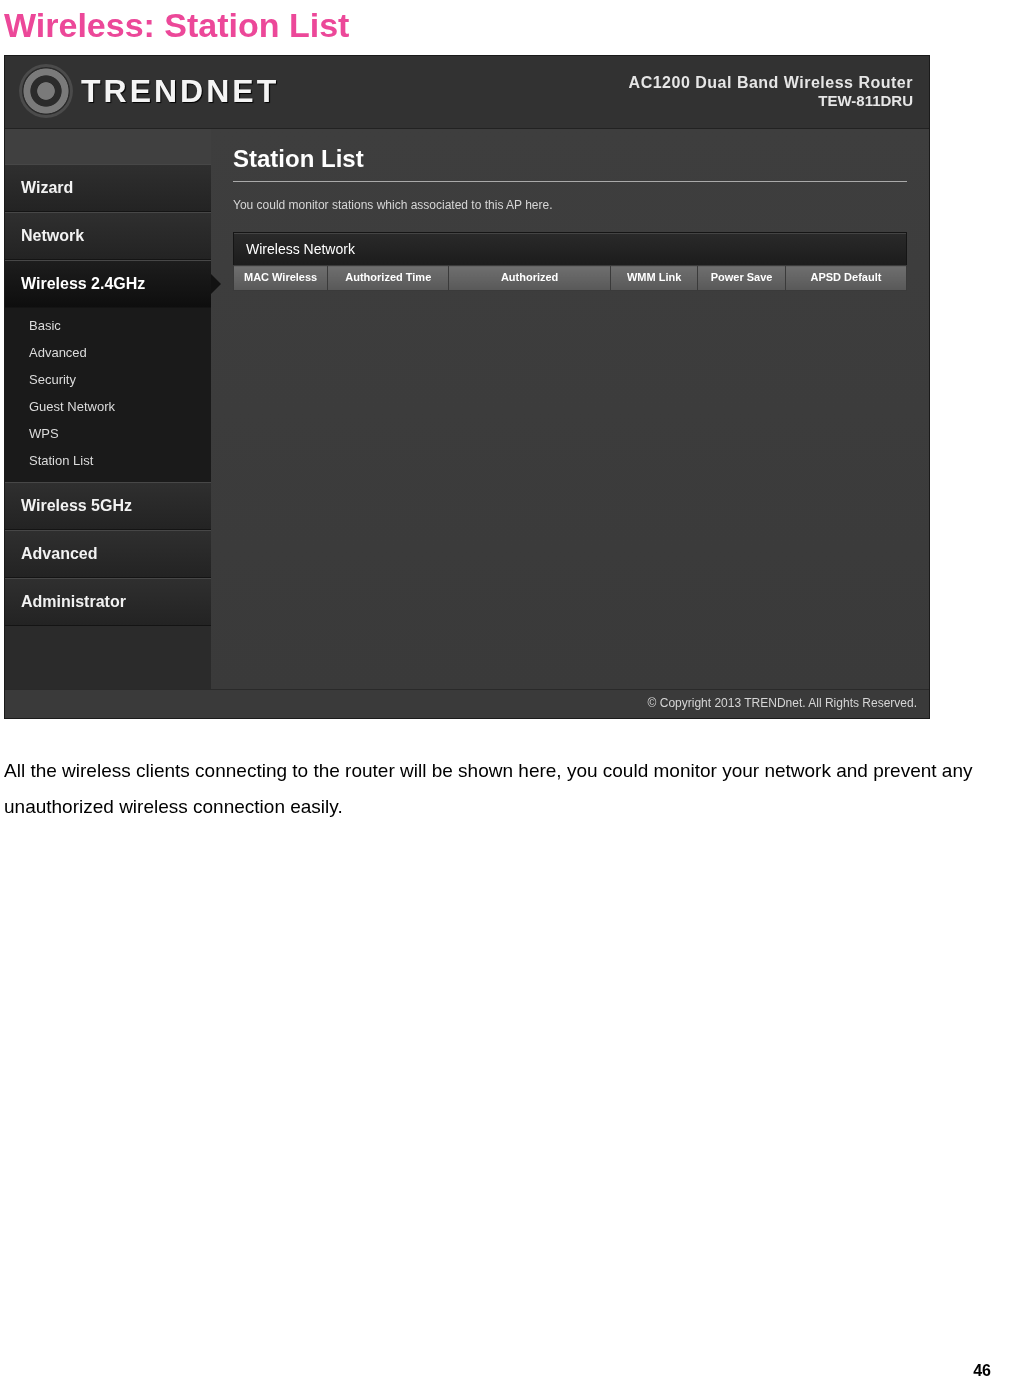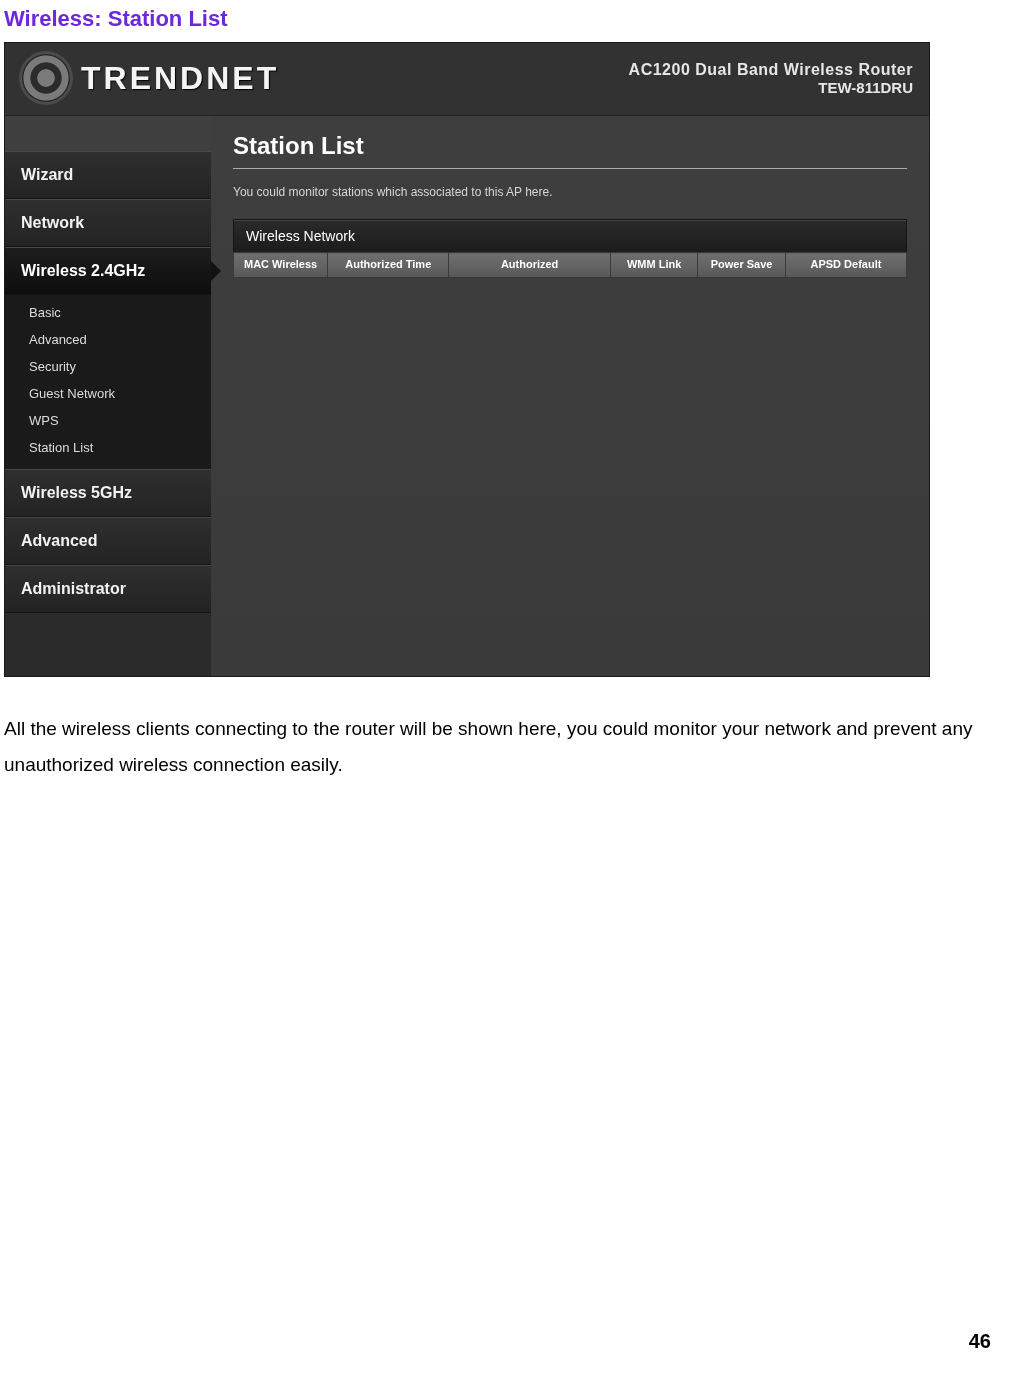--- a/index.html
+++ b/index.html
@@ -7,24 +7,24 @@
     padding: 0;
     font-family: Arial, Helvetica, sans-serif;
     background: #ffffff;
     width: 1011px;
     color: #000;
   }
   .page {
     padding: 0 16px 0 0;
   }
   .section-title {
-    font-size: 22px;
+    font-size: 34px;
     font-weight: bold;
     margin: 6px 0 10px 4px;
-    color: #6d28d9;
+    color: #ec4899;
   }
   .screenshot {
     margin: 0 0 0 4px;
     width: 924px;
     border: 1px solid #1a1a1a;
     background: #0c4a6e;
     position: relative;
   }
   
   .hdr {
@@ -179,22 +179,22 @@
   .doc-para {
     font-size: 19px;
     line-height: 1.9;
     color: #000;
     margin: 34px 4px 0 4px;
     max-width: 980px;
   }
   .page-num {
     position: absolute;
     right: 20px;
-    top: 1324px;
-    font-size: 20px;
+    top: 1356px;
+    font-size: 16px;
     font-weight: bold;
     color: #000;
   }
   .page-wrap {
     position: relative;
     width: 1011px;
     height: 1389px;
   }
 </style>
 </head>
@@ -250,20 +250,21 @@
               <th style="width:24%">Authorized</th>
               <th style="width:13%">WMM Link</th>
               <th style="width:13%">Power Save</th>
               <th style="width:18%">APSD Default</th>
             </tr>
           </thead>
         </table>
       </div>
     </div>
 
+    <div class="footer">© Copyright 2013 TRENDnet. All Rights Reserved.</div>
 
   </div>
 
   <div class="doc-para">All the wireless clients connecting to the router will be shown here, you could monitor your network and prevent any unauthorized wireless connection easily.</div>
 
 </div>
 
 <div class="page-num">46</div>
 </div>
 

